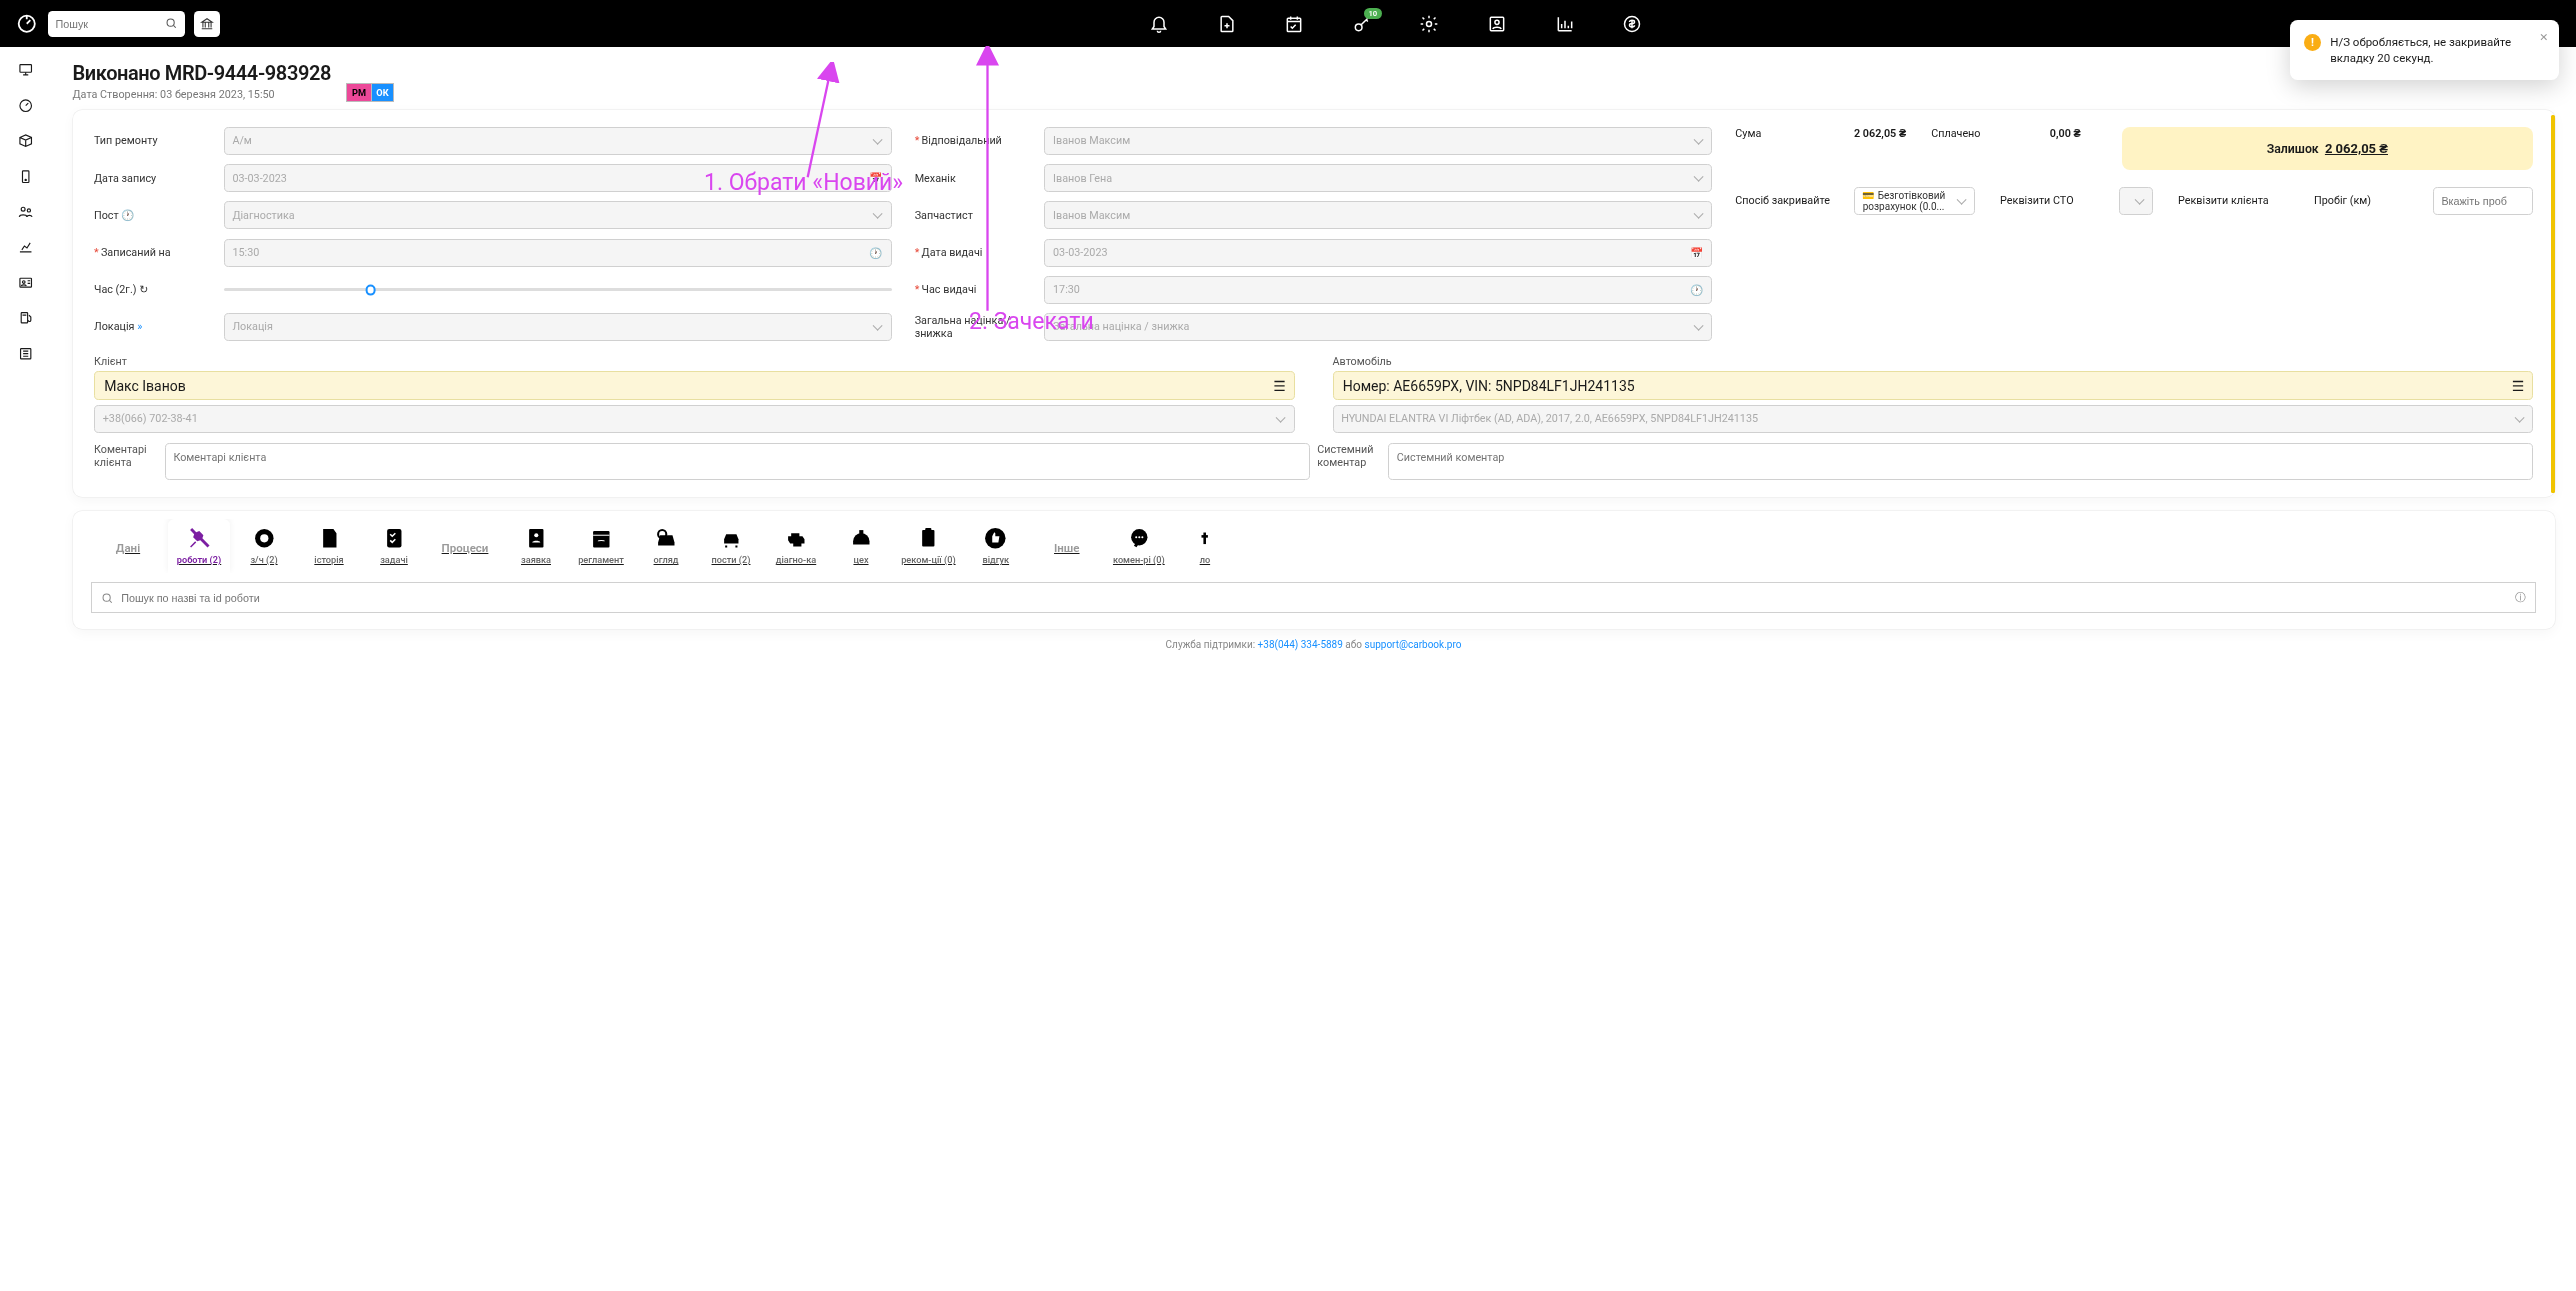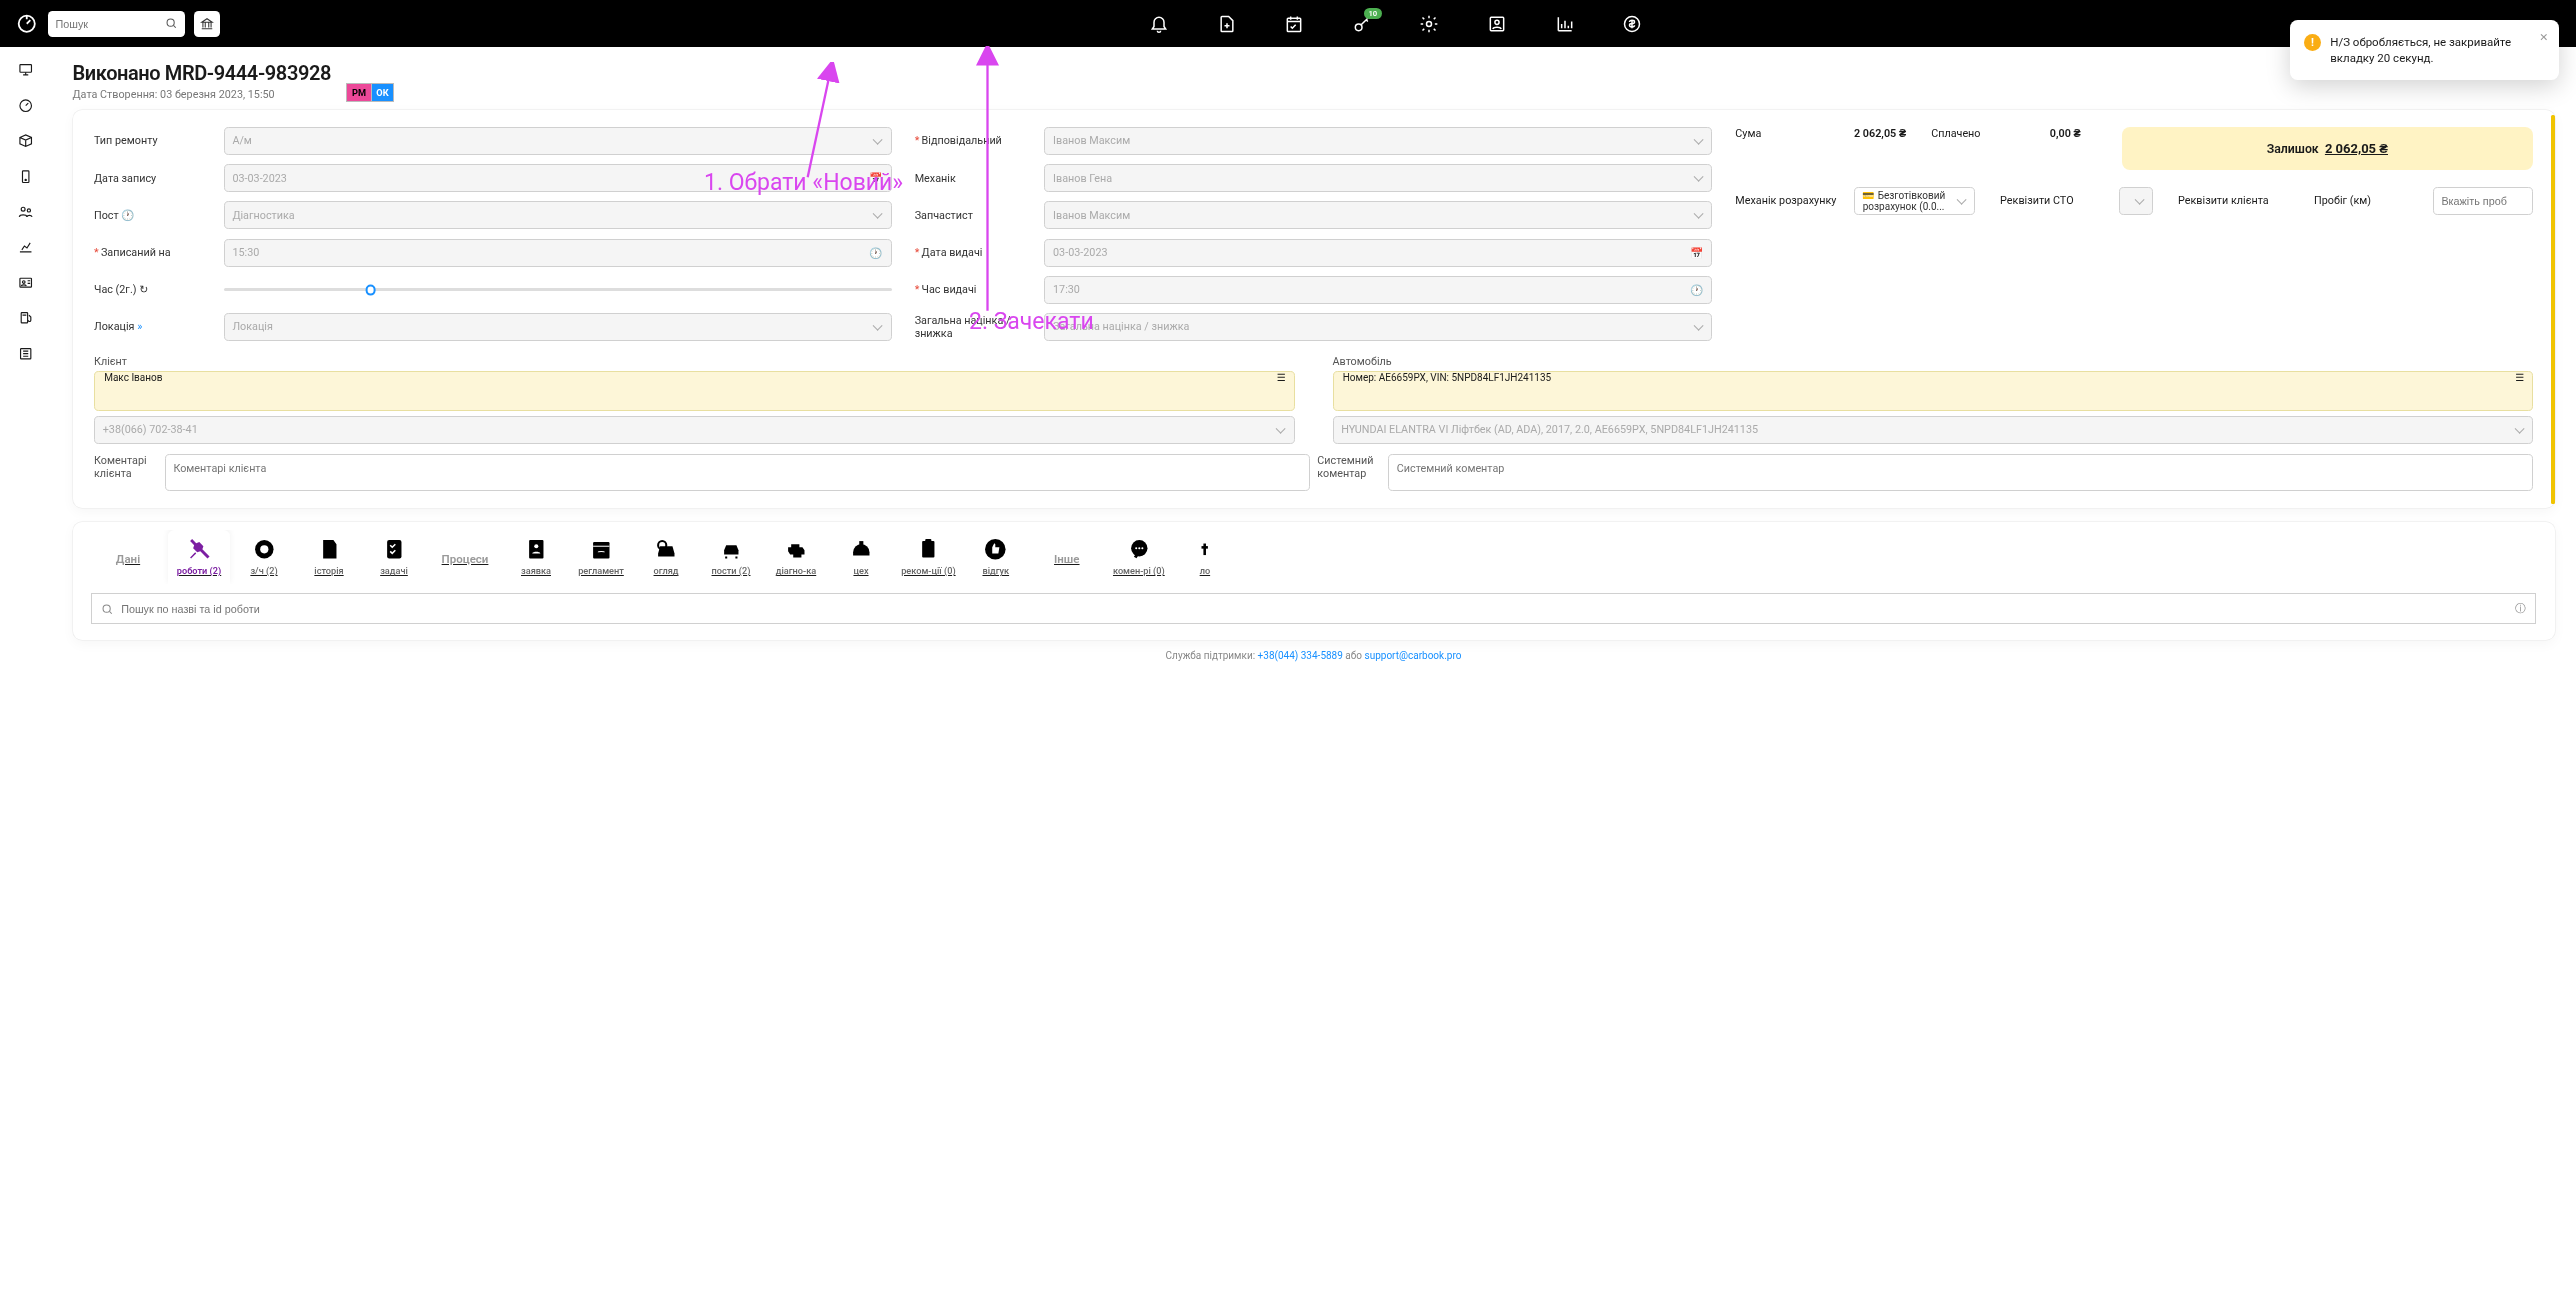--- a/index.html
+++ b/index.html
@@ -54,21 +54,21 @@
 .sum-row .lbl { width: 111px; }
 .sum-row .val { font-weight: 600; }
 .balance-box { background: #fff3c4; border-radius: 8px; padding: 14px 17px; text-align: center; margin-bottom: 10.8px; }
 .balance-box .bl { font-size: 12.3px; font-weight: 600; }
 .balance-box .bv { font-size: 13px; font-weight: 700; text-decoration: underline; margin-left: 6.2px; }
 .col3-grid { display: flex; flex-direction: column; }
 
 
 .twocol { display: grid; grid-template-columns: 1fr 1fr; gap: 38px; margin-top: 4.6px; }
 .colhead { font-size: 10.8px; color: #555; margin-bottom: 3.1px; }
-.yellowbar { background: #fdf6d8; border: 0.8px solid #e8dfa0; border-radius: 4.6px; height: 40px; display: flex; align-items: flex-start; padding: 0 9.2px; font-size: 10px; position: relative; }
+.yellowbar { background: #fdf6d8; border: 0.8px solid #e8dfa0; border-radius: 4.6px; height: 29px; display: flex; align-items: center; padding: 0 9.2px; font-size: 14px; position: relative; }
 .yellowbar .menu-icon { position: absolute; right: 7.7px; }
 .phone-sel { margin-top: 4.6px; }
 .comments-row { display: grid; grid-template-columns: 63px 1fr 63px 1fr; gap: 7.7px; margin-top: 10.8px; align-items: flex-start; }
 .comments-row textarea { width: 100%; height: 37px; border: 0.8px solid #d0d0d0; border-radius: 4.6px; padding: 6.2px 7.7px; font-size: 10.8px; resize: none; font-family: inherit; }
 .comments-row .cl { font-size: 10.8px; color: #555; }
 
 
 .tabs-card { margin-top: 14px; background: #fff; border-radius: 9.2px; box-shadow: 0 0 0 0.8px #eee, 0 3.1px 12.3px rgba(0,0,0,0.04); padding: 7.7px 18.5px 15.4px; }
 .tabs { display: flex; align-items: flex-end; gap: 3px; overflow-x: auto; text-decoration: underline; }
 .tab { min-width: 62px; padding: 7.7px 6.2px; text-align: center; cursor: pointer; border-radius: 6.2px 6.2px 0 0; display: flex; flex-direction: column; align-items: center; gap: 4.6px; }
@@ -359,21 +359,21 @@
                 <span class="lbl">Сплачено</span>
                 <span class="val">0,00 ₴</span>
               </div>
           </div>
           <div class="balance-box">
             <span class="bl">Залишок</span><span class="bv">2 062,05 ₴</span>
           </div>
         </div>
         <div class="summary-col" style="margin-top:6.2px;">
           <div class="sum-row">
-              <span class="lbl">Механік розрахунку</span>
+              <span class="lbl">Спосіб закривайте</span>
               <div class="control" style="flex:1">
                 <div class="select">
                   <span style="color:#333; font-size:10px;">💳 <span>Безготівковий розрахунок (0.0...</span></span>
                 </div>
               </div>
             </div>
           <div class="sum-row">
               <span class="lbl">Реквізити СТО</span>
               <div class="control" style="flex:1">
                 <div class="select disabled"></div>

